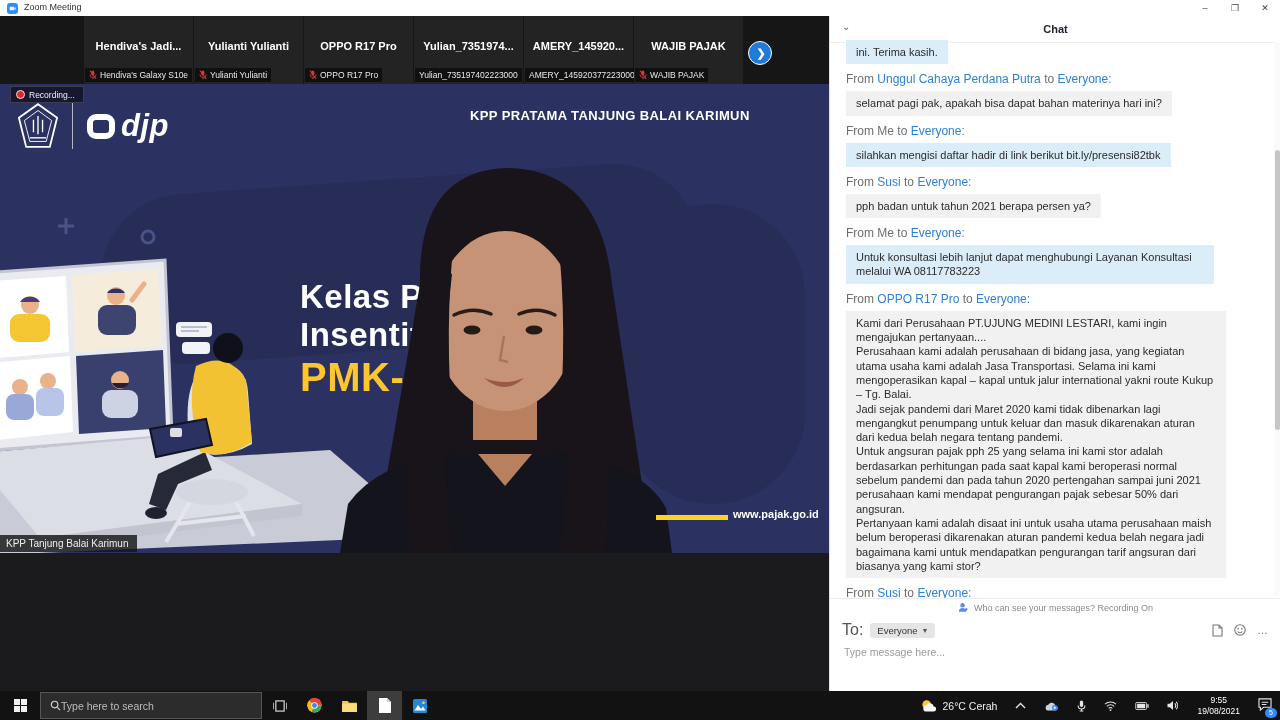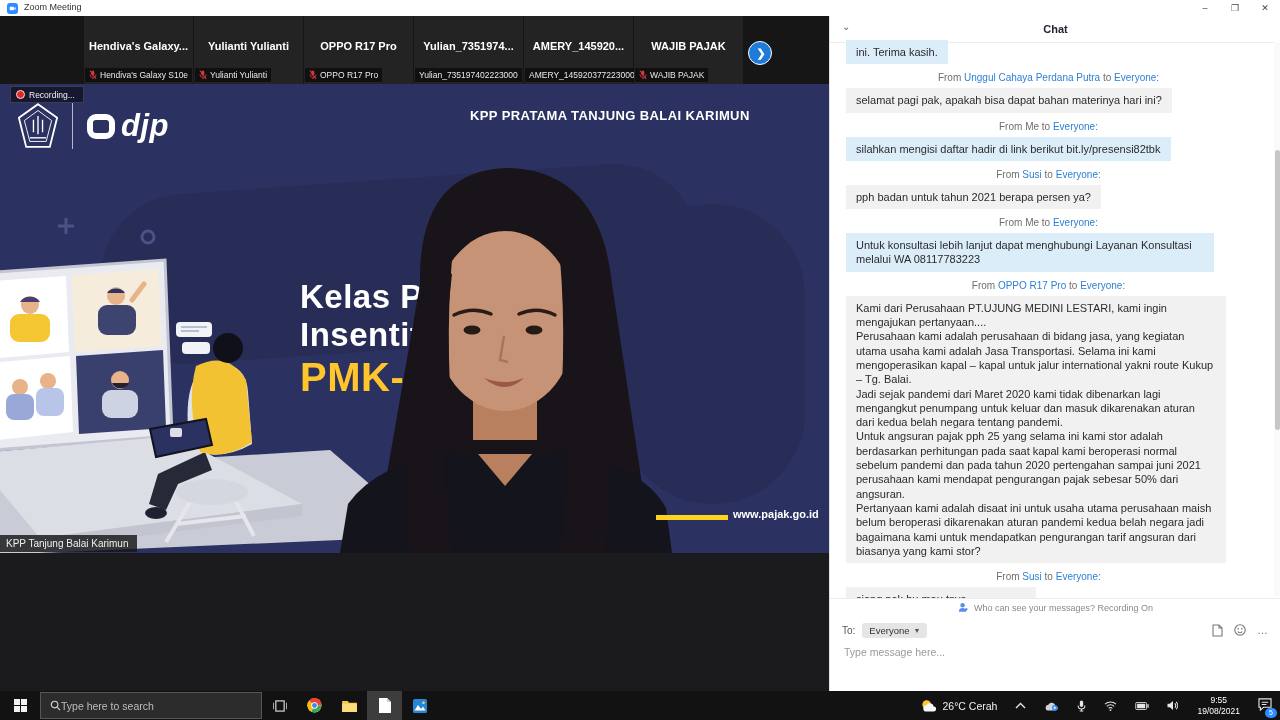--- a/index.html
+++ b/index.html
@@ -57,34 +57,34 @@
   
   #chat{position:absolute;left:829px;top:16px;width:451px;height:675px;background:#fff;
     border-left:1px solid #e2e2e2;z-index:45;}
   #chat-header{position:absolute;left:0;top:0;right:0;height:26px;border-bottom:1px solid #ececec;}
   #chat-collapse{position:absolute;left:12px;top:5px;font-size:10px;color:#666;}
   #chat-title{position:absolute;left:0;right:0;top:0;line-height:26px;text-align:center;
     font-size:11px;font-weight:bold;color:#232333;}
   #chat-messages{position:absolute;left:0;top:24px;width:451px;height:558px;overflow:hidden;
     padding:0;box-sizing:border-box;}
   .msg-inner{padding:0 30px 0 16px;}
-  .mhead{font-size:10px;color:#6e6e6e;margin:8px 0 5px;text-align:center;}
+  .mhead{font-size:12px;color:#6e6e6e;margin:8px 0 5px;}
   .mhead .mlink{color:#2e80d6;}
   .bubble{display:inline-block;max-width:368px;box-sizing:border-box;padding:5px 10px;border-radius:0;
     font-size:11px;line-height:1.3;color:#2b2b2b;white-space:pre-wrap;word-wrap:break-word;}
   .bubble.self{background:#dcedfa;}
   .bubble.other{background:#f1f1f2;}
   .bubble.wide{display:block;max-width:380px;}
   #chat-scrollbar{position:absolute;right:1px;top:26px;width:6px;height:554px;background:#fafafa;}
   #chat-scroll-thumb{position:absolute;right:0px;top:108px;width:5px;height:280px;background:#c6c6c6;border-radius:3px;}
   #chat-status{position:absolute;left:0;right:0;top:582px;height:17px;border-top:1px solid #ececec;
     display:flex;align-items:center;justify-content:center;gap:5px;}
   #chat-status .stxt{font-size:9px;color:#8a8a8a;}
   #to-row{position:absolute;left:12px;right:12px;top:605px;height:18px;display:flex;align-items:center;gap:7px;}
-  #to-label{font-size:10px;color:#555;}
+  #to-label{font-size:16px;color:#555;}
   #to-chip{background:#e5e5e5;border-radius:3px;padding:2px 7px;font-size:9.5px;color:#333;display:flex;gap:4px;align-items:center;}
   #to-chip .car{font-size:7px;color:#555;}
   #input-icons{margin-left:auto;display:flex;gap:11px;align-items:center;color:#777;}
   #msg-placeholder{position:absolute;left:14px;top:630px;font-size:10.5px;color:#9a9a9a;}
 
   
   #taskbar{position:absolute;left:0;top:691px;width:1280px;height:29px;background:#121212;
     display:flex;align-items:center;z-index:60;}
   .tb-cell{height:29px;display:flex;align-items:center;justify-content:center;}
   #start-btn{width:40px;}
@@ -120,21 +120,21 @@
       <span class="winbtn">❐</span>
       <span class="winbtn">✕</span>
     </div>
   </div>
 
   <div id="strip">
     <div id="next-btn">
         <span>❯</span>
       </div>
   <div class="tile" style="left: 84px;">
-        <div class="tname">Hendiva's  Galaxy...</div>
+        <div class="tname">Hendiva's  Jadi...</div>
         <div class="plabel">
           <svg width="8" height="10" viewBox="0 0 9 11">
             <rect x="2.6" y="0.4" width="3.4" height="5.6" rx="1.7" fill="#d43a3a"></rect>
             <path d="M1 4.8a3.5 3.5 0 0 0 7 0M4.5 8.2v2" fill="none" stroke="#d43a3a" stroke-width="1"></path>
             <path d="M1 .5l7 9.5" stroke="#d43a3a" stroke-width="1.2"></path>
           </svg>
           <span>Hendiva's Galaxy S10e</span>
         </div>
       </div>
       <div class="tile" style="left: 194px;">

